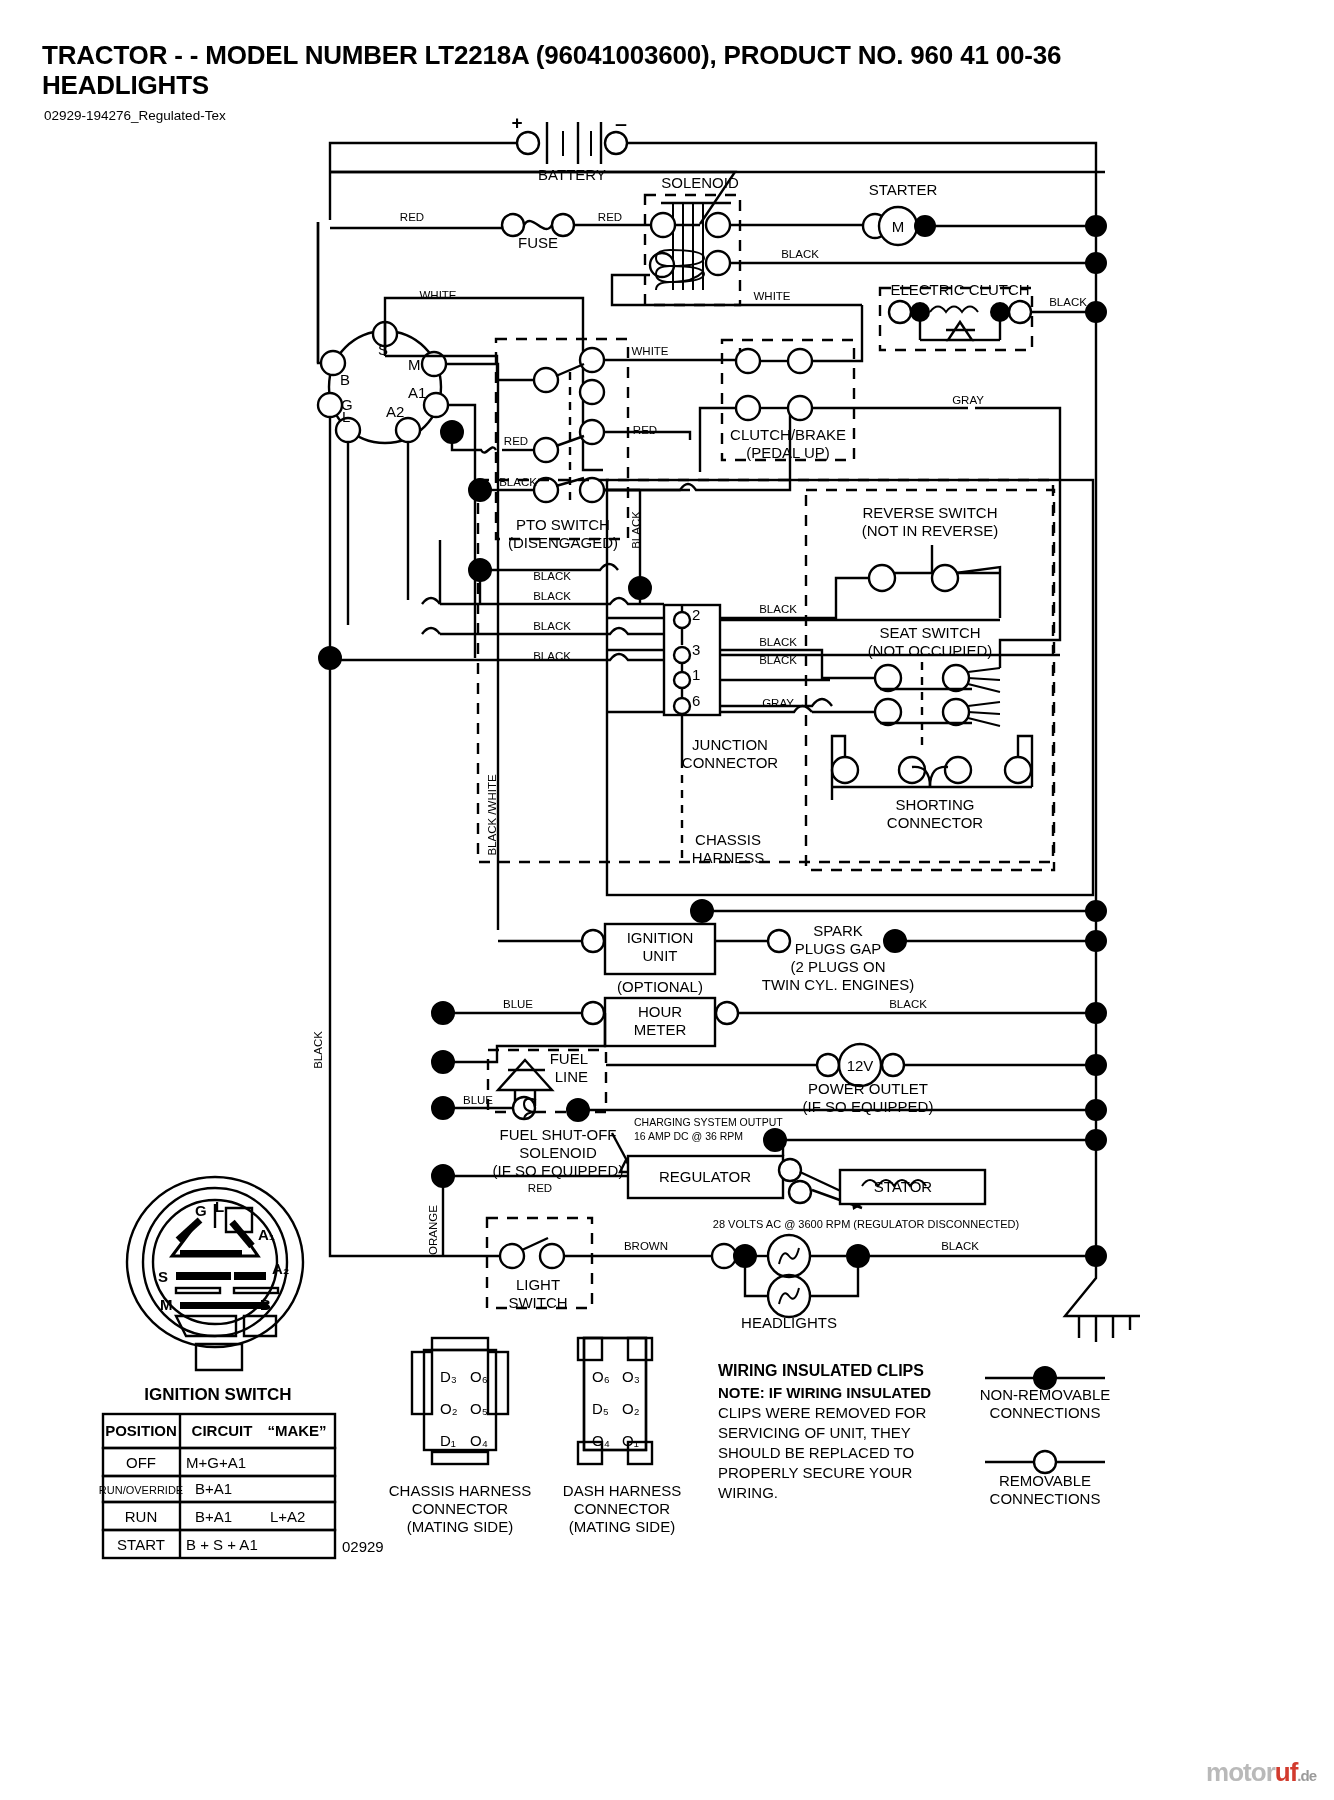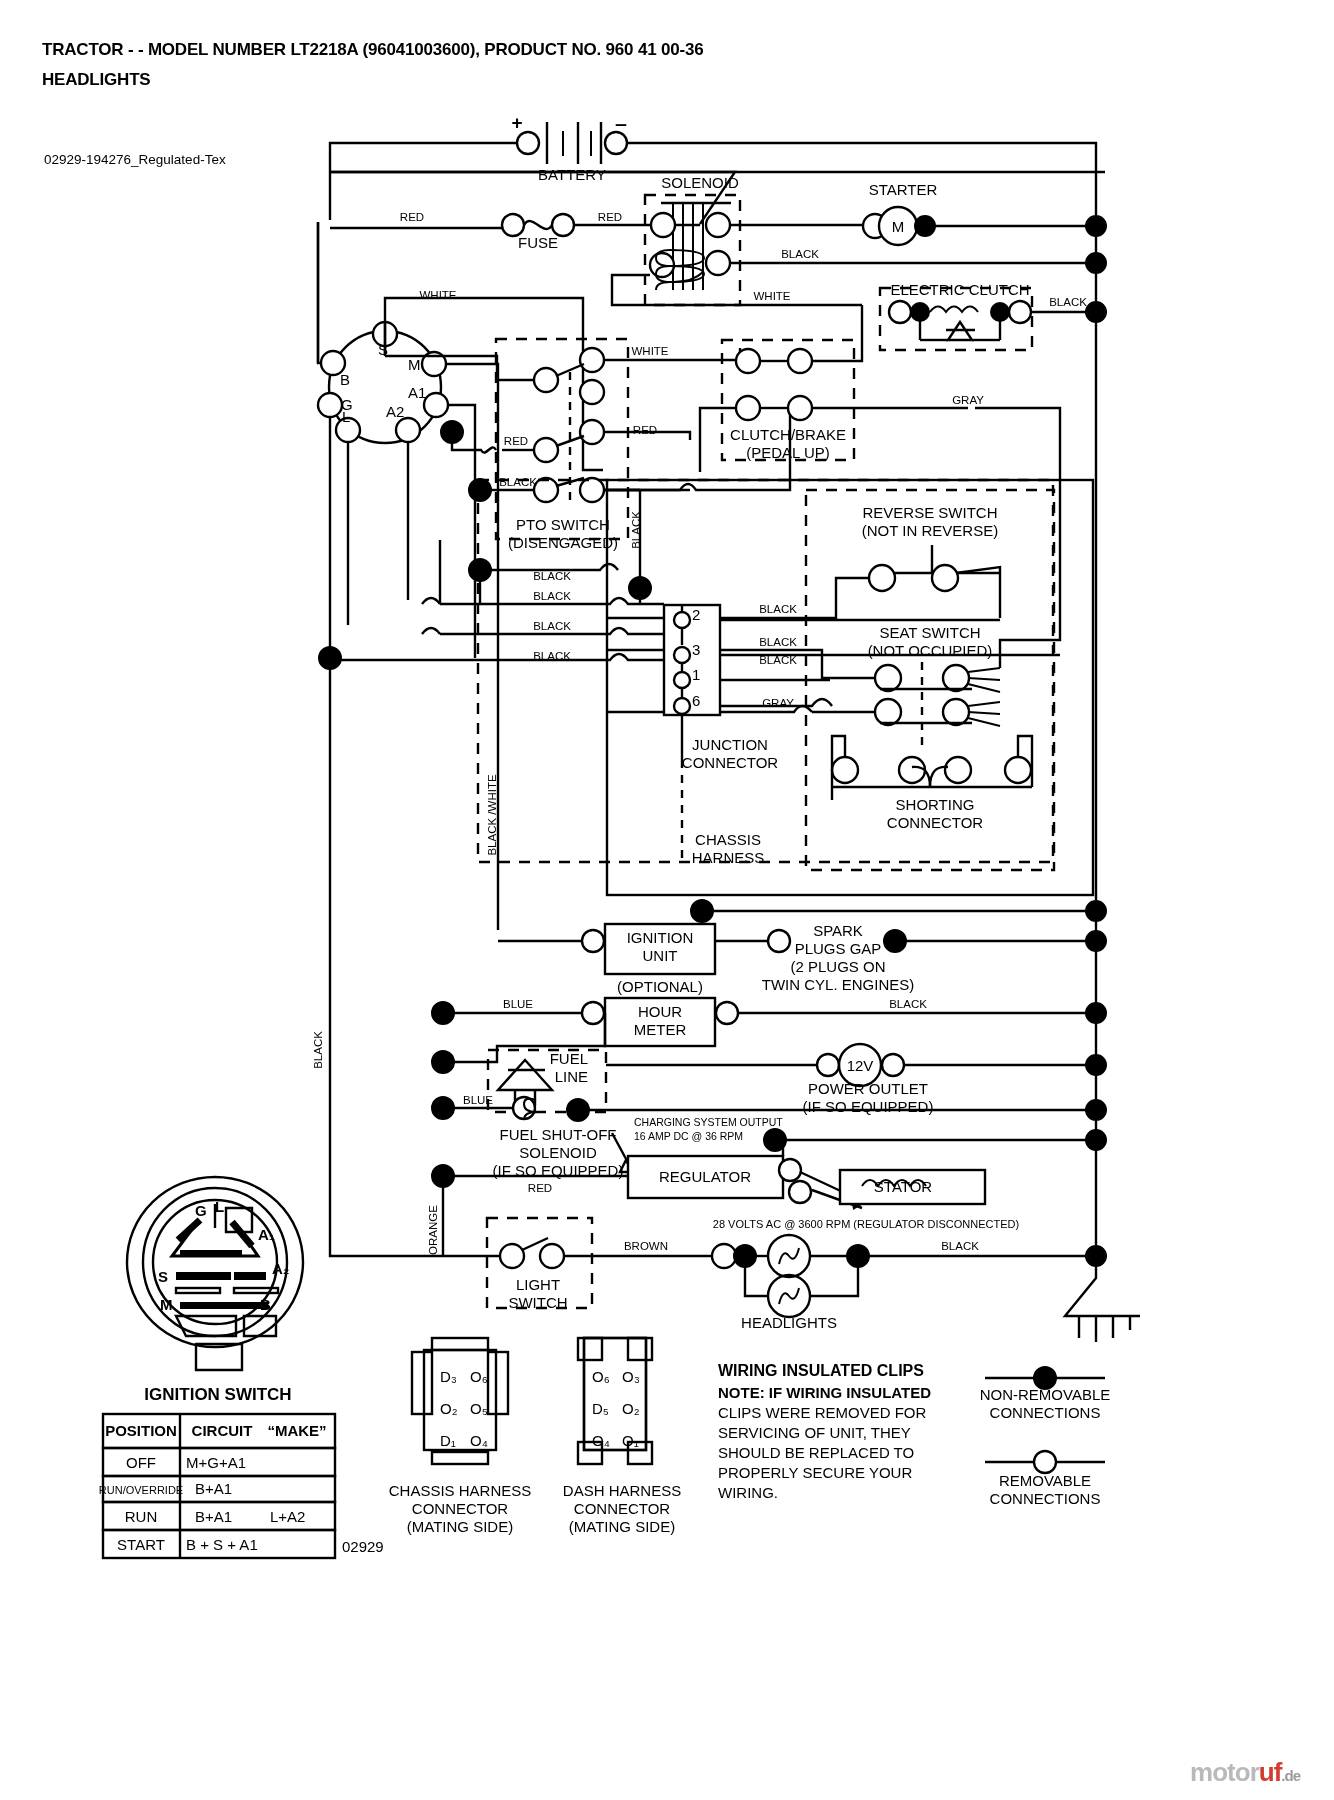--- a/index.html
+++ b/index.html
@@ -1,22 +1,22 @@
 <!DOCTYPE html>
 <html><head>
 <meta charset="utf-8">
 <style>
   html,body{margin:0;padding:0;background:#fff;}
   body{width:1334px;height:1800px;position:relative;
        font-family:"Liberation Sans", sans-serif;color:#000;overflow:hidden;}
   .pg{position:absolute;inset:0;}
   svg{position:absolute;top:0;left:0;}
-  .ttl{position:absolute;font-weight:bold;font-size:17px;letter-spacing:-.2px;white-space:nowrap;}
-  .sub{position:absolute;font-size:13.5px;margin-top:44px;}
-  .wm{position:absolute;right:34px;bottom:12px;font-size:26px;font-weight:bold;color:#b9b9b9;letter-spacing:-1px;}
+  .ttl{position:absolute;font-weight:bold;font-size:26px;letter-spacing:-.2px;white-space:nowrap;}
+  .sub{position:absolute;font-size:13.5px;}
+  .wm{position:absolute;right:18px;bottom:12px;font-size:26px;font-weight:bold;color:#b9b9b9;letter-spacing:-1px;}
   .wm .r{color:#d23b2e;}
   .wm .de{font-size:15px;color:#9a9a9a;}
 </style>
 </head>
 <body>
 
 <div class="pg">
 
   <div class="ttl" style="left:42px;top:40px;">TRACTOR - - MODEL NUMBER LT2218A (96041003600), PRODUCT NO. 960 41 00-36</div>
   <div class="ttl" style="left:42px;top:70px;">HEADLIGHTS</div>

